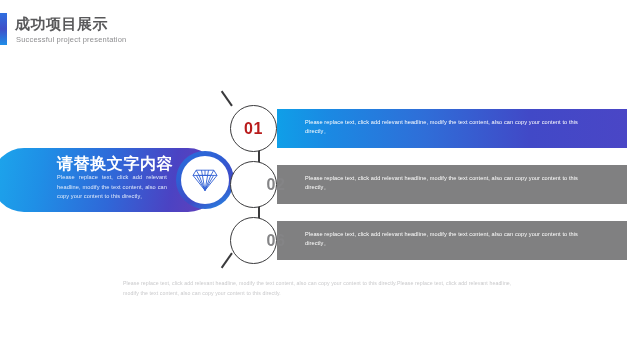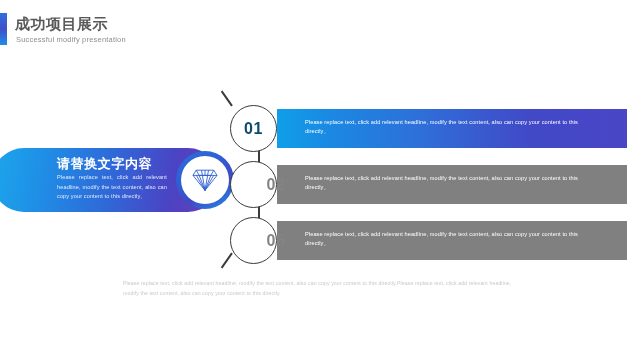--- a/index.html
+++ b/index.html
@@ -62,21 +62,21 @@
     width: 228px;
     height: 64px;
     border-radius: 32px;
     background: linear-gradient(100deg, #1ca7ec 0%, #1f8fe6 22%, #2f68d8 52%, #4b43c3 78%, #6a3fb8 100%);
   }
   .left-panel-heading {
     position: absolute;
     left: 57px;
     top: 157px;
     width: 120px;
-    font-size: 13px;
+    font-size: 16px;
     font-weight: bold;
     color: #ffffff;
     letter-spacing: 0.6px;
     line-height: 13px;
   }
   .left-panel-body {
     position: absolute;
     left: 57px;
     top: 173px;
     width: 110px;
@@ -188,21 +188,21 @@
     display: flex;
     align-items: center;
     justify-content: center;
   }
   .step-num {
     font-size: 16px;
     font-weight: bold;
     letter-spacing: 0.5px;
     line-height: 16px;
   }
-  .num-blue { color: #0c4a6e; }
+  .num-blue { color: #b91c1c; }
   .num-grey { color: #848486; margin-left: 45px; }
 
   
   .footer-note {
     position: absolute;
     left: 123px;
     top: 279px;
     width: 392px;
     font-size: 5.2px;
     color: #c9c9cb;
@@ -210,21 +210,21 @@
     letter-spacing: 0.1px;
   }
 </style>
 </head>
 <body>
 
 <div id="slide">
 
   <div class="header-accent"></div>
   <div class="header-title">成功项目展示</div>
-  <div class="header-sub">Successful modify presentation</div>
+  <div class="header-sub">Successful project presentation</div>
 
   <div class="left-panel"></div>
   <div class="left-panel-heading">请替换文字内容</div>
   <div class="left-panel-body">Please replace text, click add relevant headline, modify the text content, also can copy your content to this directly。</div>
 
   <div class="diamond-ring"></div>
   <div class="diamond-inner">
     <span>
       <svg width="26" height="24" viewBox="0 0 26 24" xmlns="http://www.w3.org/2000/svg">
         <g fill="none" stroke="#2f5fd4" stroke-width="0.9" stroke-linejoin="round">

